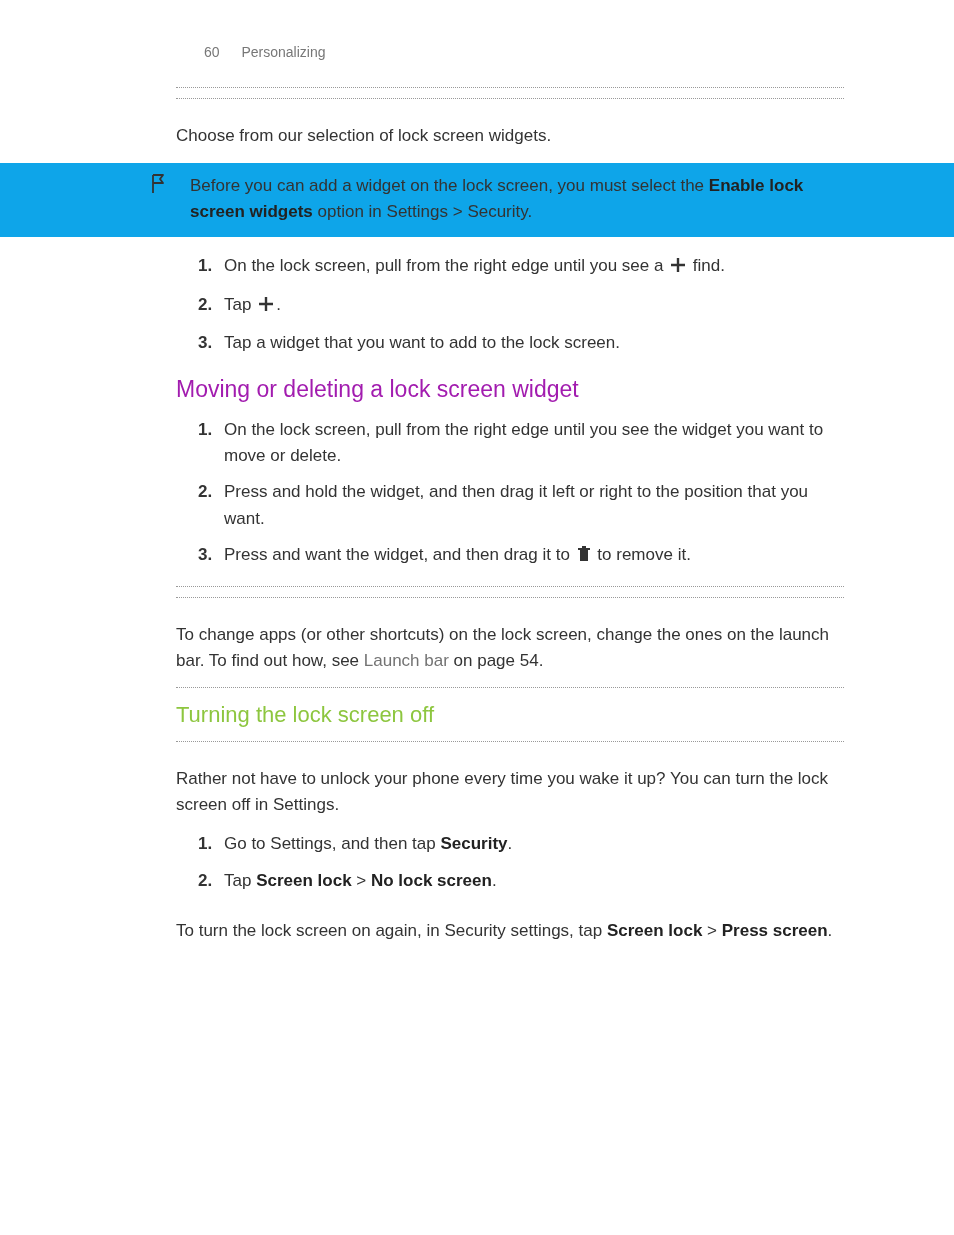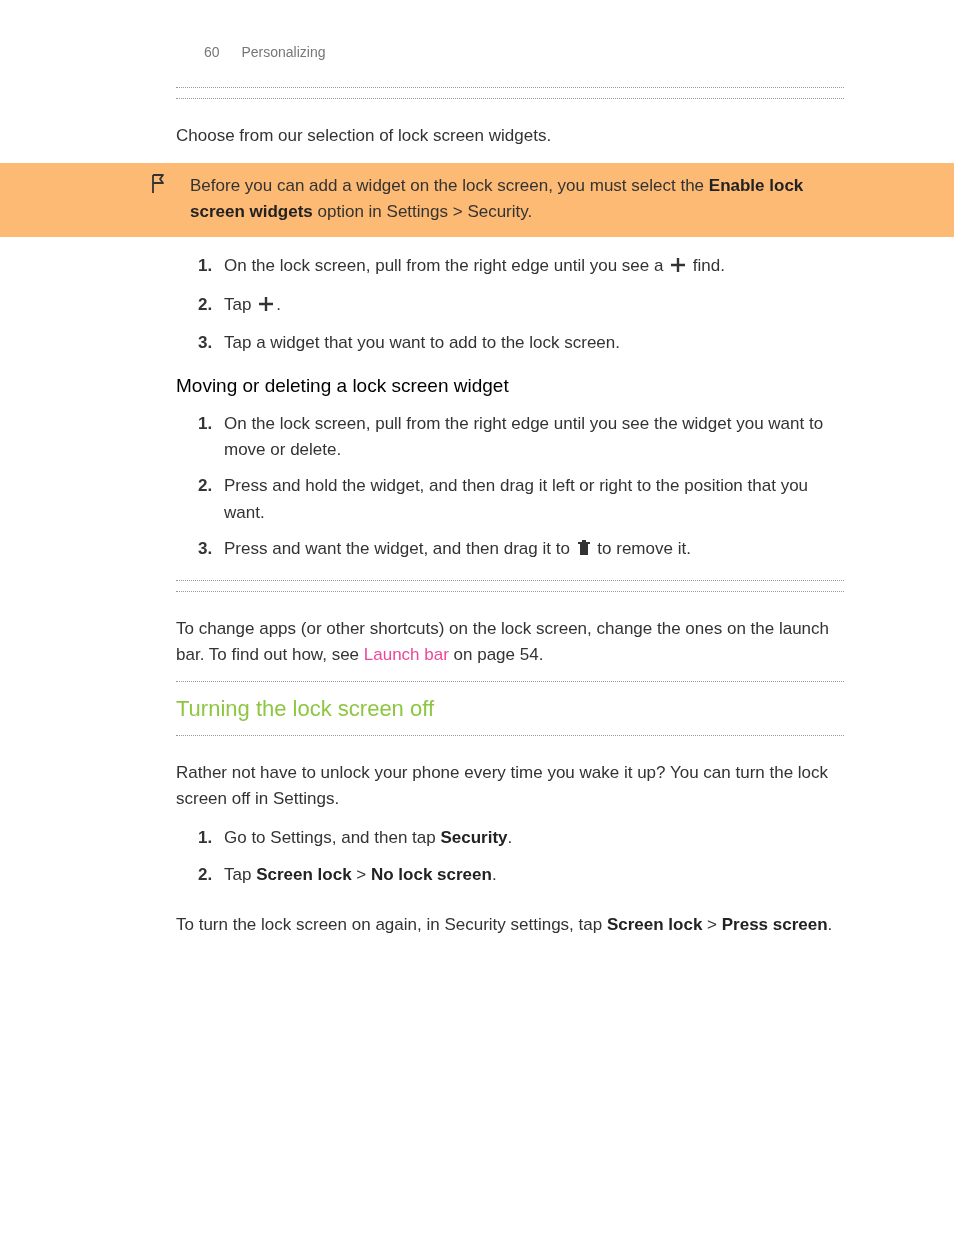--- a/index.html
+++ b/index.html
@@ -27,21 +27,21 @@
       margin: 10px 0 10px 0;
     }
     h2.section-title {
       color: #8dc63f;
       font-size: 22px;
       font-weight: 400;
       margin: 4px 0 10px 0;
     }
     p.body { margin: 24px 0 14px 0; color: #333; }
     .note-box {
-      background: #fdba74;
+      background: #0ea5e9;
       margin: 14px -110px 16px -176px;
       padding: 10px 110px 12px 176px;
       position: relative;
     }
     .note-flag {
       position: absolute;
       left: 150px;
       top: 10px;
     }
     .note-text { margin-left: 14px; line-height: 1.55; }
@@ -58,27 +58,27 @@
       line-height: 1.55;
     }
     ol.steps > li::before {
       content: counter(step) ".";
       position: absolute;
       left: 0;
       font-weight: 600;
       color: #333;
     }
     .subhead {
-      font-size: 19px;
-      color: #000000;
+      font-size: 23px;
+      color: #a21caf;
       font-weight: 400;
       margin: 10px 0 6px 0;
     }
     .bold-inline { font-weight: 600; color: #222; }
-    a.link { color: #ec4899; text-decoration: none; }
+    a.link { color: #737373; text-decoration: none; }
     .inline-icon { vertical-align: -2px; display: inline-block; margin: 0 2px; }
   </style>
 </head>
 <body>
 
 <div class="page">
 
   <div class="header-line">
     <span class="pn">60</span>
     <span>Personalizing</span>

